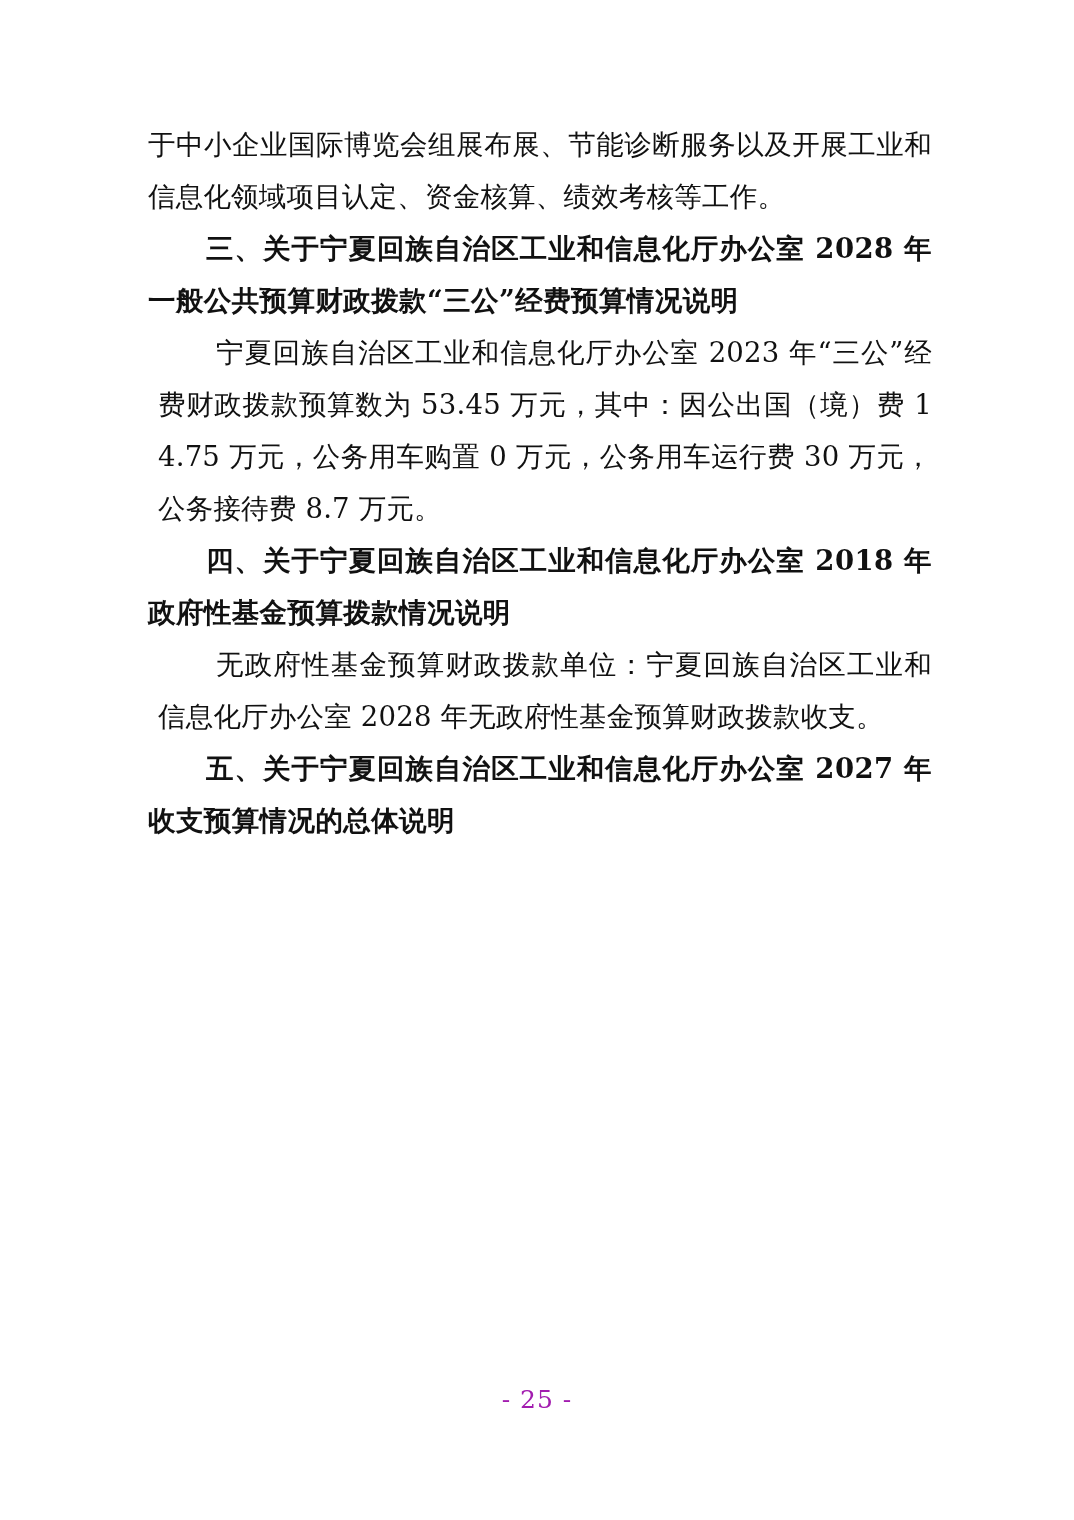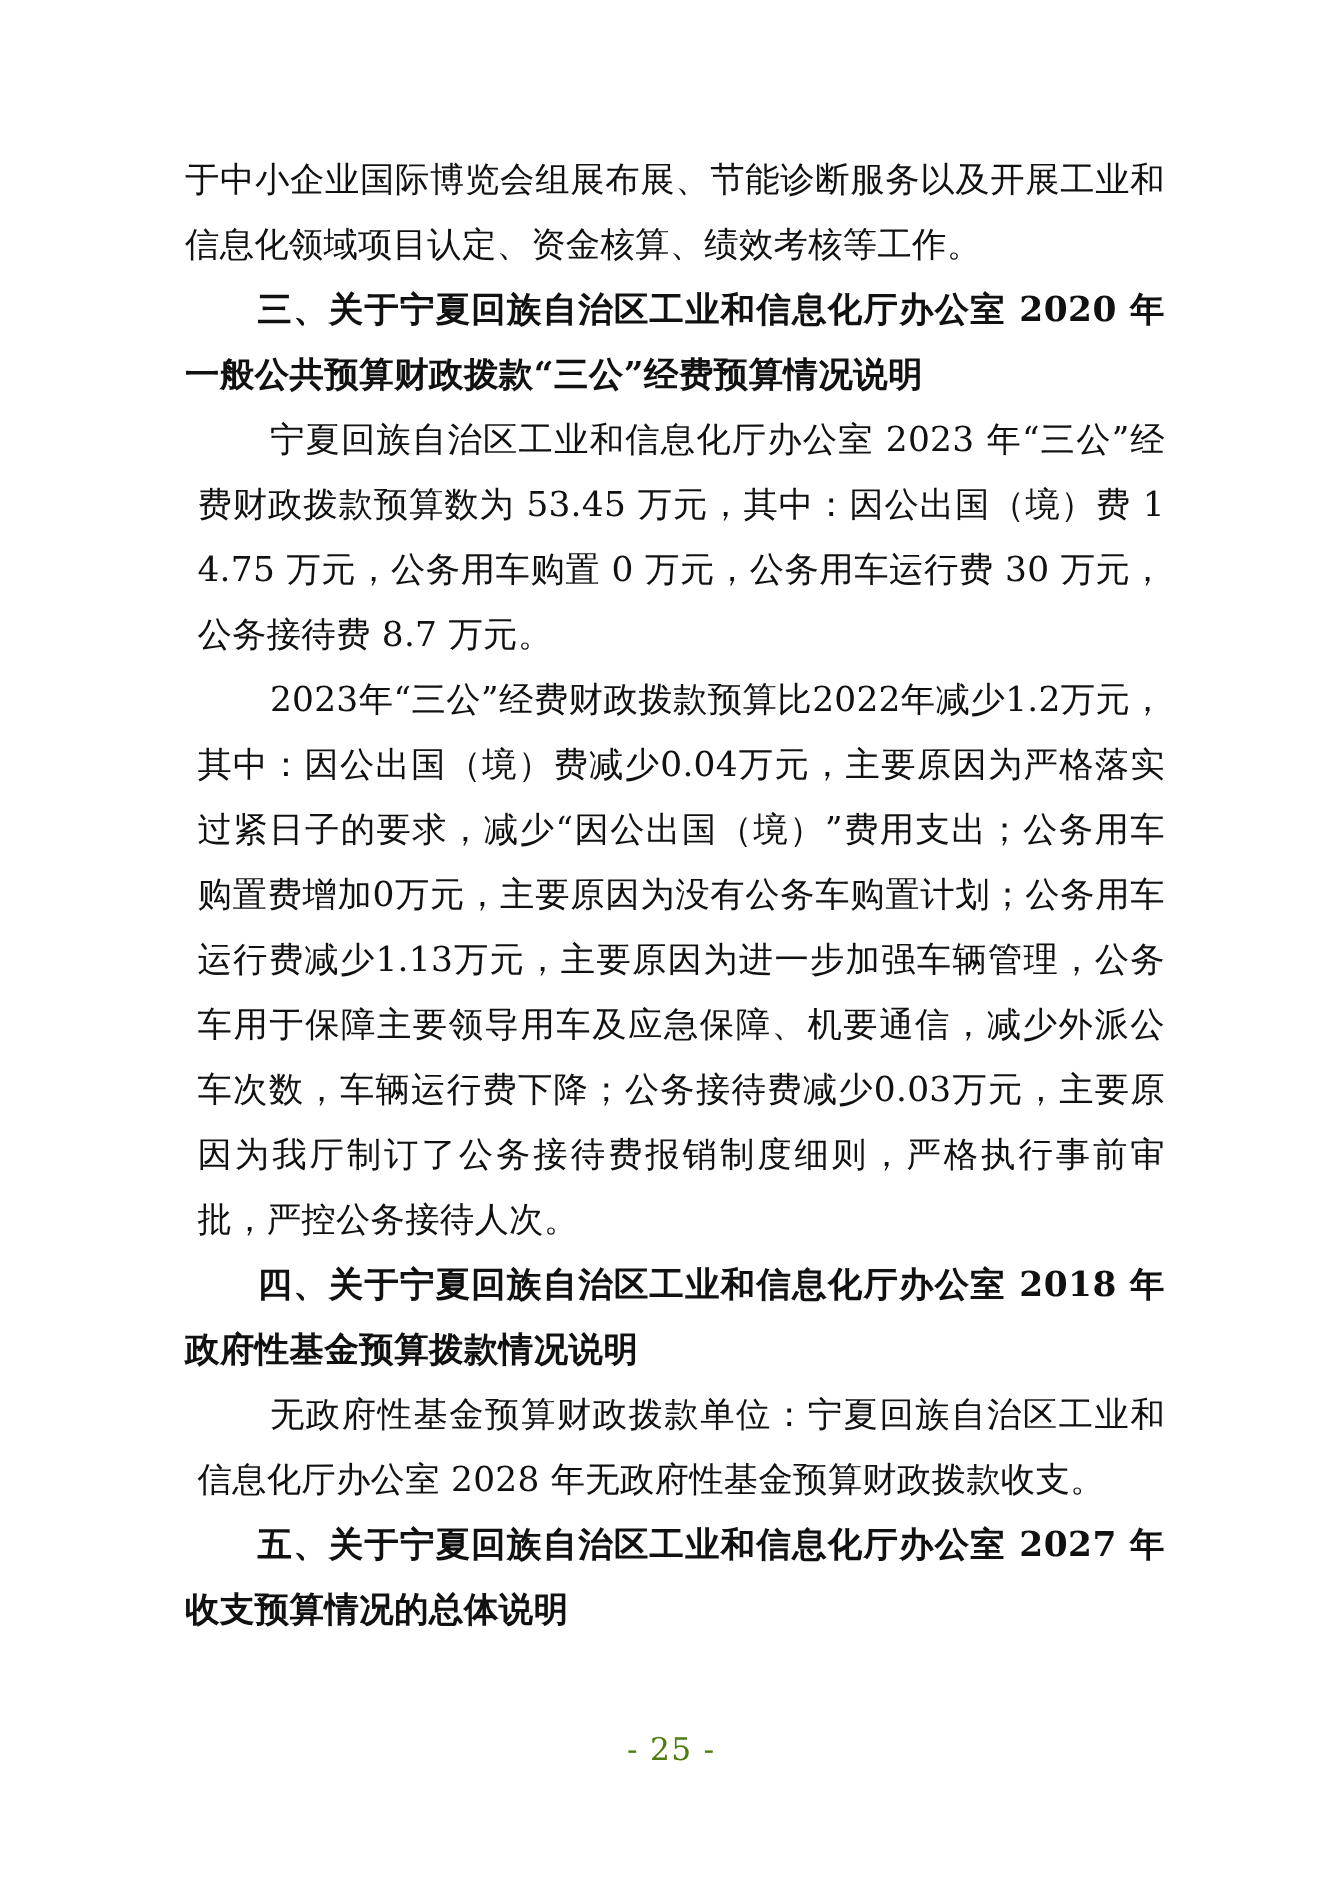--- a/index.html
+++ b/index.html
@@ -45,37 +45,36 @@
     font-weight: normal;
   }
   .footer {
     position: absolute;
     left: 0;
     right: 0;
     top: 1385px;
     text-align: center;
     font-size: 25px;
     font-family: "DejaVu Serif", "Liberation Serif", serif;
-    color: #4d7c0f;
+    color: #a21caf;
     letter-spacing: 1px;
   }
 </style>
 </head>
 <body>
 
 <div class="page">
   <div class="content">
 
     <p class="body">于中小企业国际博览会组展布展、节能诊断服务以及开展工业和信息化领域项目认定、资金核算、绩效考核等工作。</p>
 
-    <p class="heading">三、关于宁夏回族自治区工业和信息化厅办公室 2020 年一般公共预算财政拨款“三公”经费预算情况说明</p>
+    <p class="heading">三、关于宁夏回族自治区工业和信息化厅办公室 2028 年一般公共预算财政拨款“三公”经费预算情况说明</p>
 
     <p class="indent">宁夏回族自治区工业和信息化厅办公室 2023 年“三公”经费财政拨款预算数为 53.45 万元，其中：因公出国（境）费 14.75 万元，公务用车购置 0 万元，公务用车运行费 30 万元，公务接待费 8.7 万元。</p>
 
-    <p class="indent">2023年“三公”经费财政拨款预算比2022年减少1.2万元，其中：因公出国（境）费减少0.04万元，主要原因为严格落实过紧日子的要求，减少“因公出国（境）”费用支出；公务用车购置费增加0万元，主要原因为没有公务车购置计划；公务用车运行费减少1.13万元，主要原因为进一步加强车辆管理，公务车用于保障主要领导用车及应急保障、机要通信，减少外派公车次数，车辆运行费下降；公务接待费减少0.03万元，主要原因为我厅制订了公务接待费报销制度细则，严格执行事前审批，严控公务接待人次。</p>
 
     <p class="heading">四、关于宁夏回族自治区工业和信息化厅办公室 2018 年政府性基金预算拨款情况说明</p>
 
     <p class="indent"><span class="bold-lead">无政府性基金预算财政拨款单位：</span><span>宁夏回族自治区工业和信息化厅办公室 2028 年无政府性基金预算财政拨款收支。</span></p>
 
     <p class="heading">五、关于宁夏回族自治区工业和信息化厅办公室 2027 年收支预算情况的总体说明</p>
 
   </div>
 
   <div class="footer">- 25 -</div>

